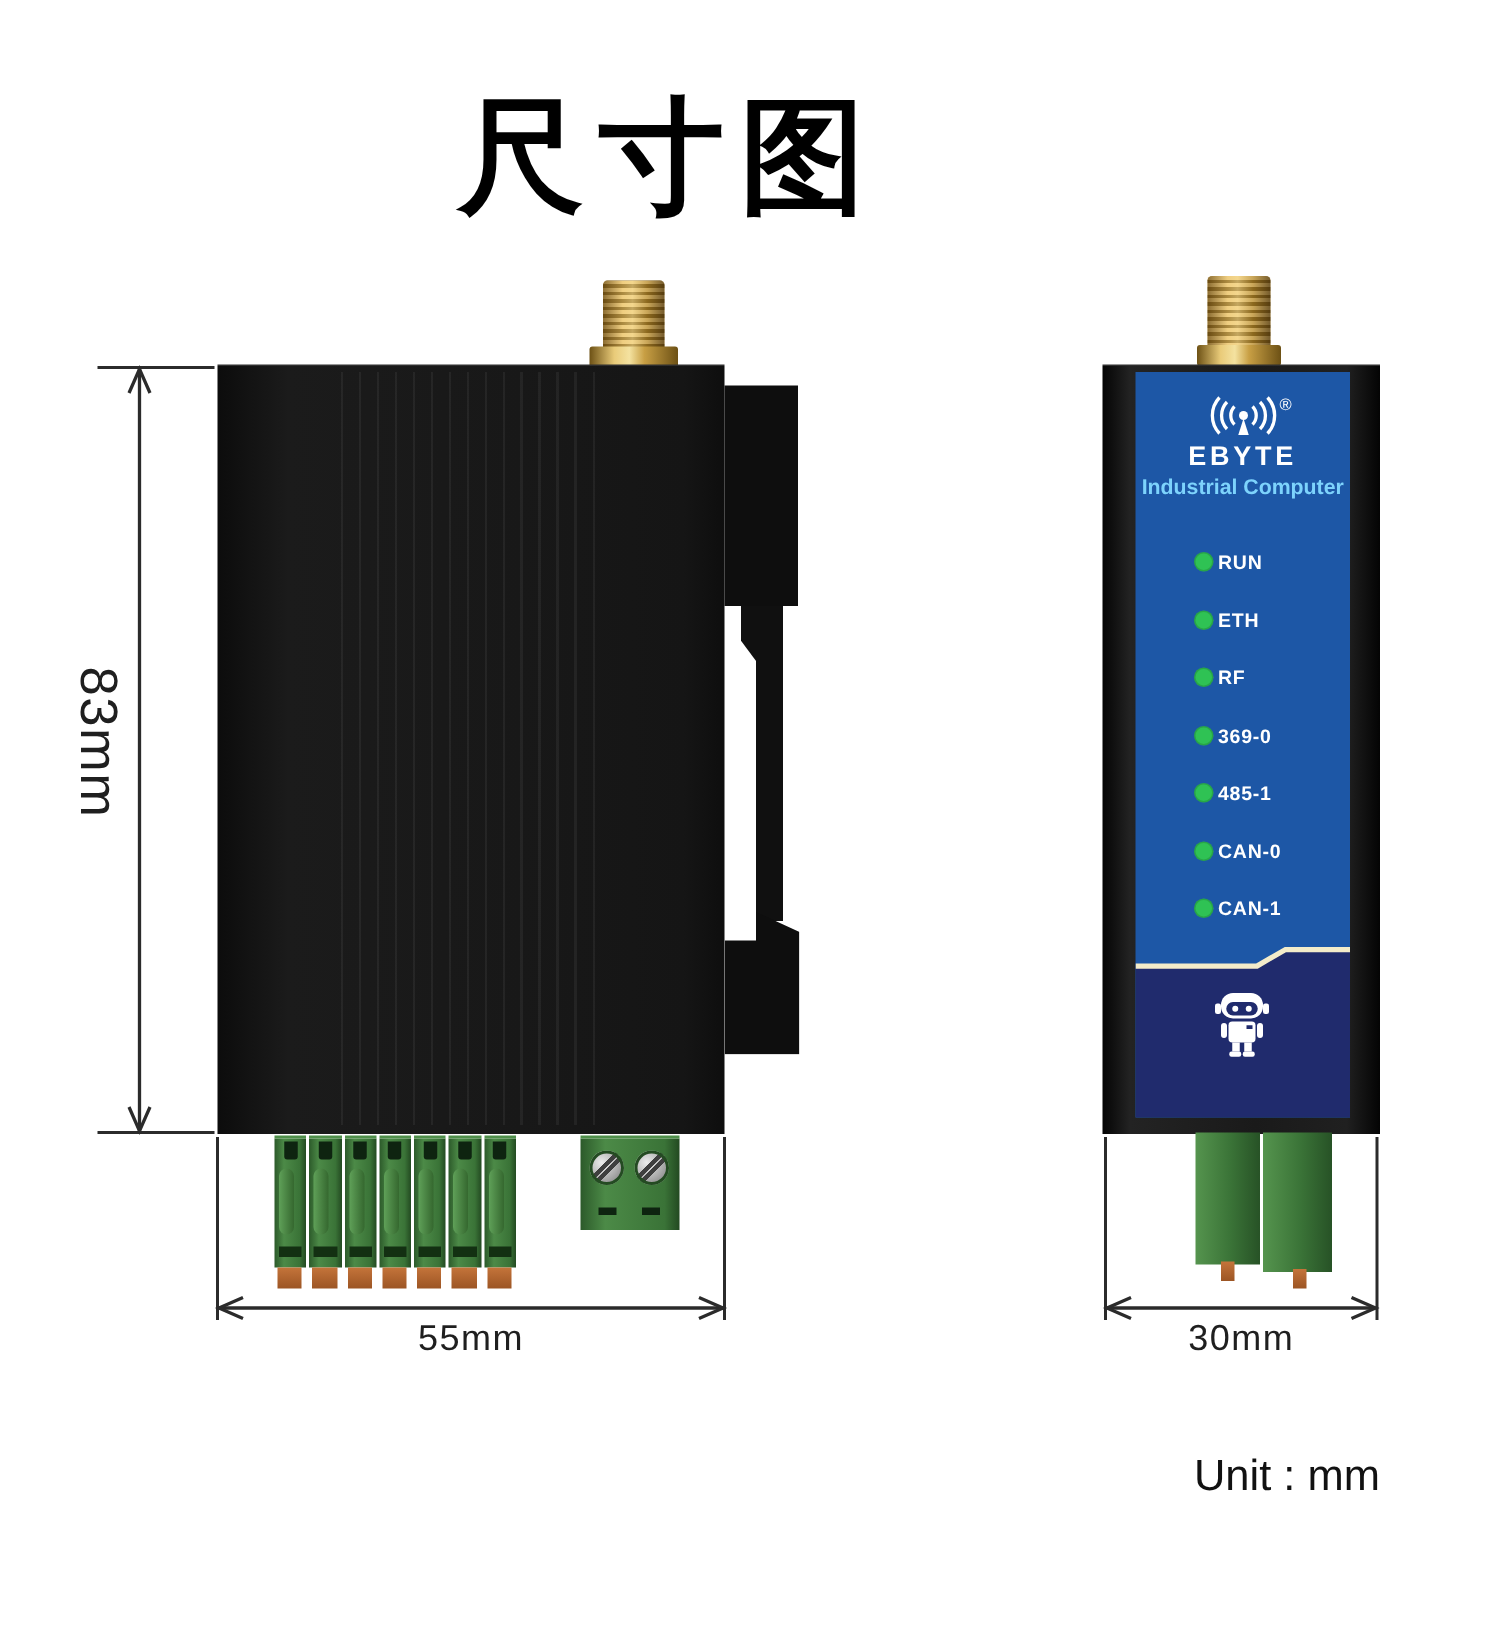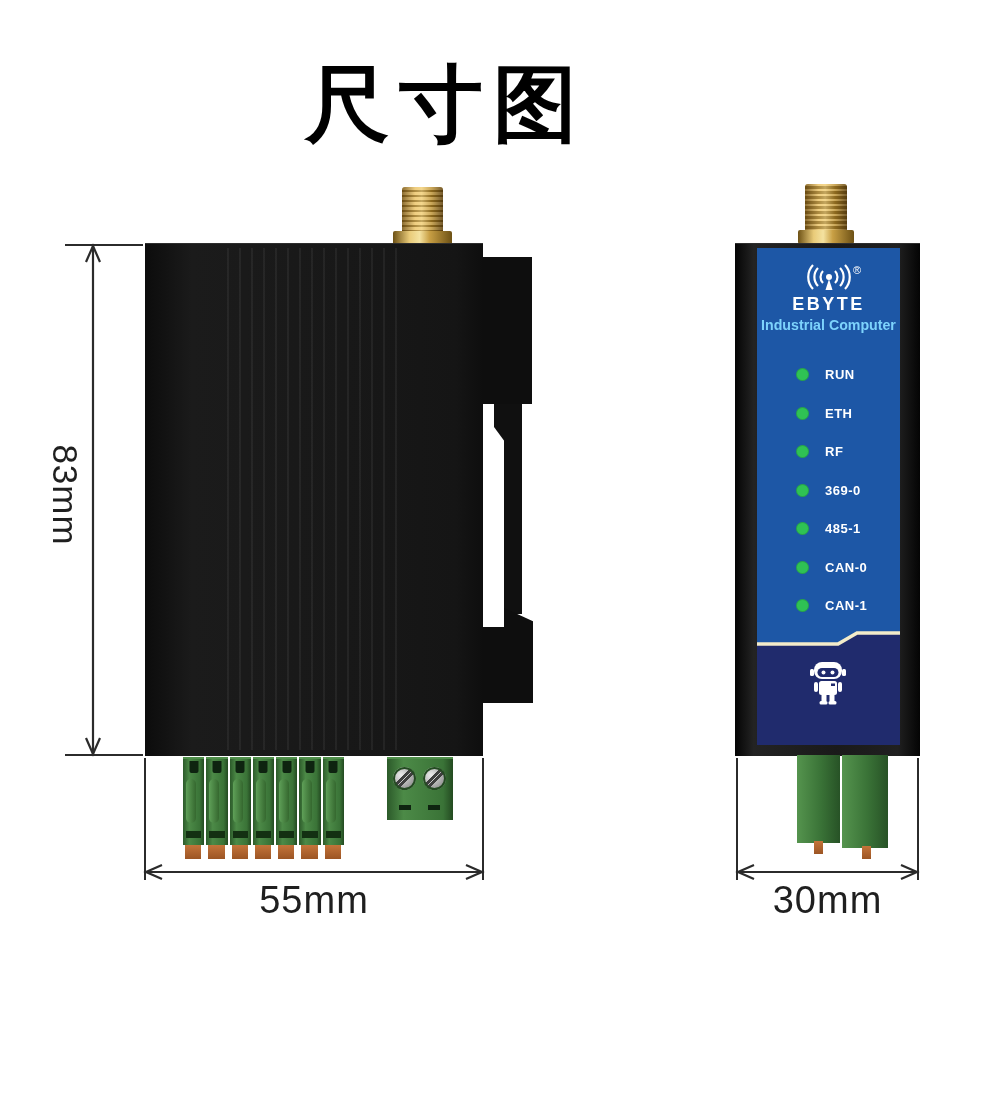--- a/index.html
+++ b/index.html
@@ -13,21 +13,21 @@
   .title{
     left:0;top:48px;width:892px;text-align:center;
     font-size:84px;font-weight:900;color:#000;letter-spacing:10px;
   }
 
   
   svg.dim{position:absolute;overflow:visible;}
   .dim line,.dim polyline{stroke:#2b2b2b;stroke-width:2.2;fill:none;}
   .dim .tick{stroke-width:2;}
   .dim-label{
-    color:#1f1f1f;font-size:38px;text-align:center;letter-spacing:1px;
+    color:#1f1f1f;font-size:24px;text-align:center;letter-spacing:1px;
   }
   .dim-label.vert{
     left:3px;top:475px;width:124px;height:40px;font-size:35px;
     transform:rotate(90deg);transform-origin:center center;
   }
 
   
   .side-body{
     left:145px;top:243px;width:338px;height:512px;
     background:linear-gradient(90deg,#0c0c0c 0,#1b1b1b 14%,#181818 60%,#151515 92%,#0e0e0e);
@@ -103,21 +103,21 @@
     border-top:1px solid #2e2e2e;
   }
   .front-label{left:757px;top:248px;width:143px;height:497px;background:#1d57a6;}
   .brand-logo{left:0;top:16px;width:100%;text-align:center;}
   .reg{position:absolute;left:96px;top:16px;color:#fff;font-size:11px;}
   .brand{position:absolute;left:0;top:46px;width:100%;text-align:center;
     color:#fff;font-weight:bold;font-size:18px;letter-spacing:2.5px;}
   .tagline{position:absolute;left:0;top:69px;width:100%;text-align:center;
     color:#7dd3fc;font-weight:bold;font-size:14.2px;}
   .led-list{position:absolute;left:39px;top:120px;display:flex;flex-direction:column;gap:25.5px;}
-  .led-row{display:flex;align-items:center;gap:16px;height:13px;}
+  .led-row{display:flex;align-items:center;gap:3px;height:13px;}
   .led-dot{width:13px;height:13px;border-radius:50%;background:#2fc254;
     box-shadow:0 0 0 1px rgba(0,0,0,.15) inset;}
   .led-label{color:#fff;font-weight:bold;font-size:13px;letter-spacing:.5px;}
   .navy-svg{position:absolute;left:0;top:382px;width:143px;height:115px;}
   .robot{position:absolute;left:52px;top:413px;width:38px;height:44px;}
   .model{position:absolute;left:0;top:455px;width:100%;text-align:center;
     color:#fff;font-weight:bold;font-size:27px;letter-spacing:1px;}
 
   
   .fc{background:linear-gradient(90deg,#55944e,#3a7337 55%,#275226);}
@@ -297,13 +297,14 @@
     <line class="tick" x1="10" y1="6" x2="10" y2="128"></line>
     <line class="tick" x1="191" y1="6" x2="191" y2="128"></line>
     <line x1="11" y1="120" x2="190" y2="120"></line>
     <polyline points="27,113 11,120 27,127"></polyline>
     <polyline points="174,113 190,120 174,127"></polyline>
   </svg>
   <div class="abs dim-label" style="left:737px;top:879px;width:181px;">30mm</div>
 </div>
 
 <div class="abs notes">
+  <div>Unit : mm</div>
 </div>
 
 </body></html>

